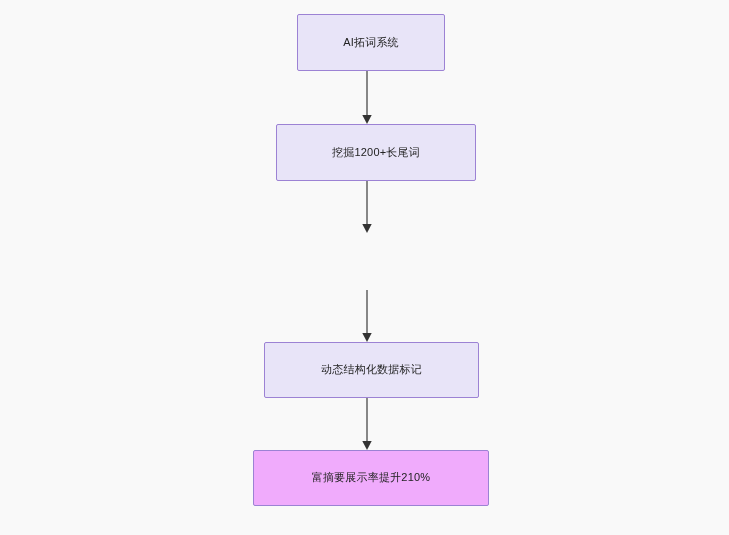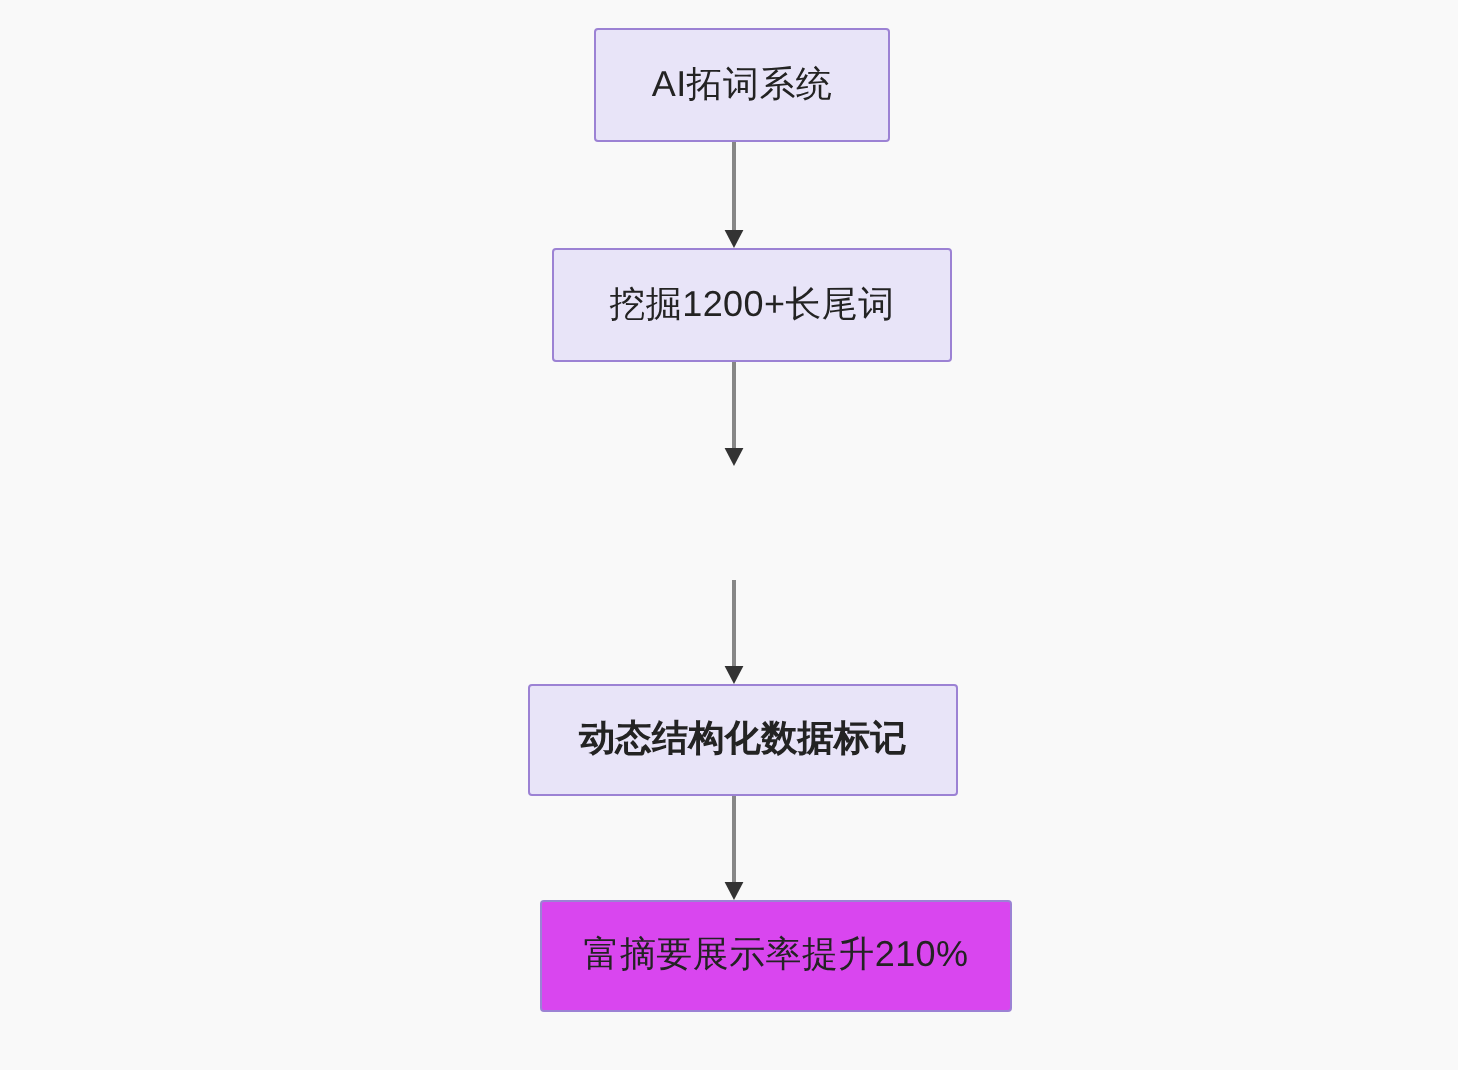--- a/index.html
+++ b/index.html
@@ -21,21 +21,21 @@
   .node {
     position: absolute;
     box-sizing: border-box;
     background: #e8e4f8;
     border: 1.6px solid #9c82d4;
     border-radius: 2px;
     display: flex;
     align-items: center;
     justify-content: center;
     color: #232323;
-    font-size: 18px;
+    font-size: 11px;
     line-height: 1.2;
     letter-spacing: 0.2px;
     white-space: nowrap;
   }
   .node-label {
     display: block;
     padding: 0 6px;
   }
   .connector {
     position: absolute;
@@ -73,28 +73,28 @@
   </div>
 
 
   <div class="connector" id="edge-e3" style="left: 361px; top: 290px; width: 12px; height: 52px;">
     <svg width="12" height="52" viewBox="0 0 12 52">
       <line x1="6" y1="0" x2="6" y2="44" stroke="#878787" stroke-width="2"></line>
       <polygon points="6,52 1.3,43 10.7,43" fill="#333333"></polygon>
     </svg>
   </div>
 
-  <div class="node" id="node-n4" style="left: 264px; top: 342px; width: 215px; height: 56px; background: rgb(232, 228, 248); border-color: rgb(156, 130, 212); color: rgb(35, 35, 35); font-weight: bold;">
+  <div class="node" id="node-n4" style="left: 264px; top: 342px; width: 215px; height: 56px; background: rgb(232, 228, 248); border-color: rgb(156, 130, 212); color: rgb(35, 35, 35);">
     <span class="node-label">动态结构化数据标记</span>
   </div>
 
   <div class="connector" id="edge-e4" style="left: 361px; top: 398px; width: 12px; height: 52px;">
     <svg width="12" height="52" viewBox="0 0 12 52">
       <line x1="6" y1="0" x2="6" y2="44" stroke="#878787" stroke-width="2"></line>
       <polygon points="6,52 1.3,43 10.7,43" fill="#333333"></polygon>
     </svg>
   </div>
 
-  <div class="node" id="node-n5" style="left: 270px; top: 450px; width: 236px; height: 56px; background: #d946ef; border-color: rgb(156, 130, 212); color: rgb(35, 35, 35);">
+  <div class="node" id="node-n5" style="left: 253px; top: 450px; width: 236px; height: 56px; background: #f0abfc; border-color: rgb(156, 130, 212); color: rgb(35, 35, 35);">
     <span class="node-label">富摘要展示率提升210%</span>
   </div>
 
 </div>
 
 </body></html>

